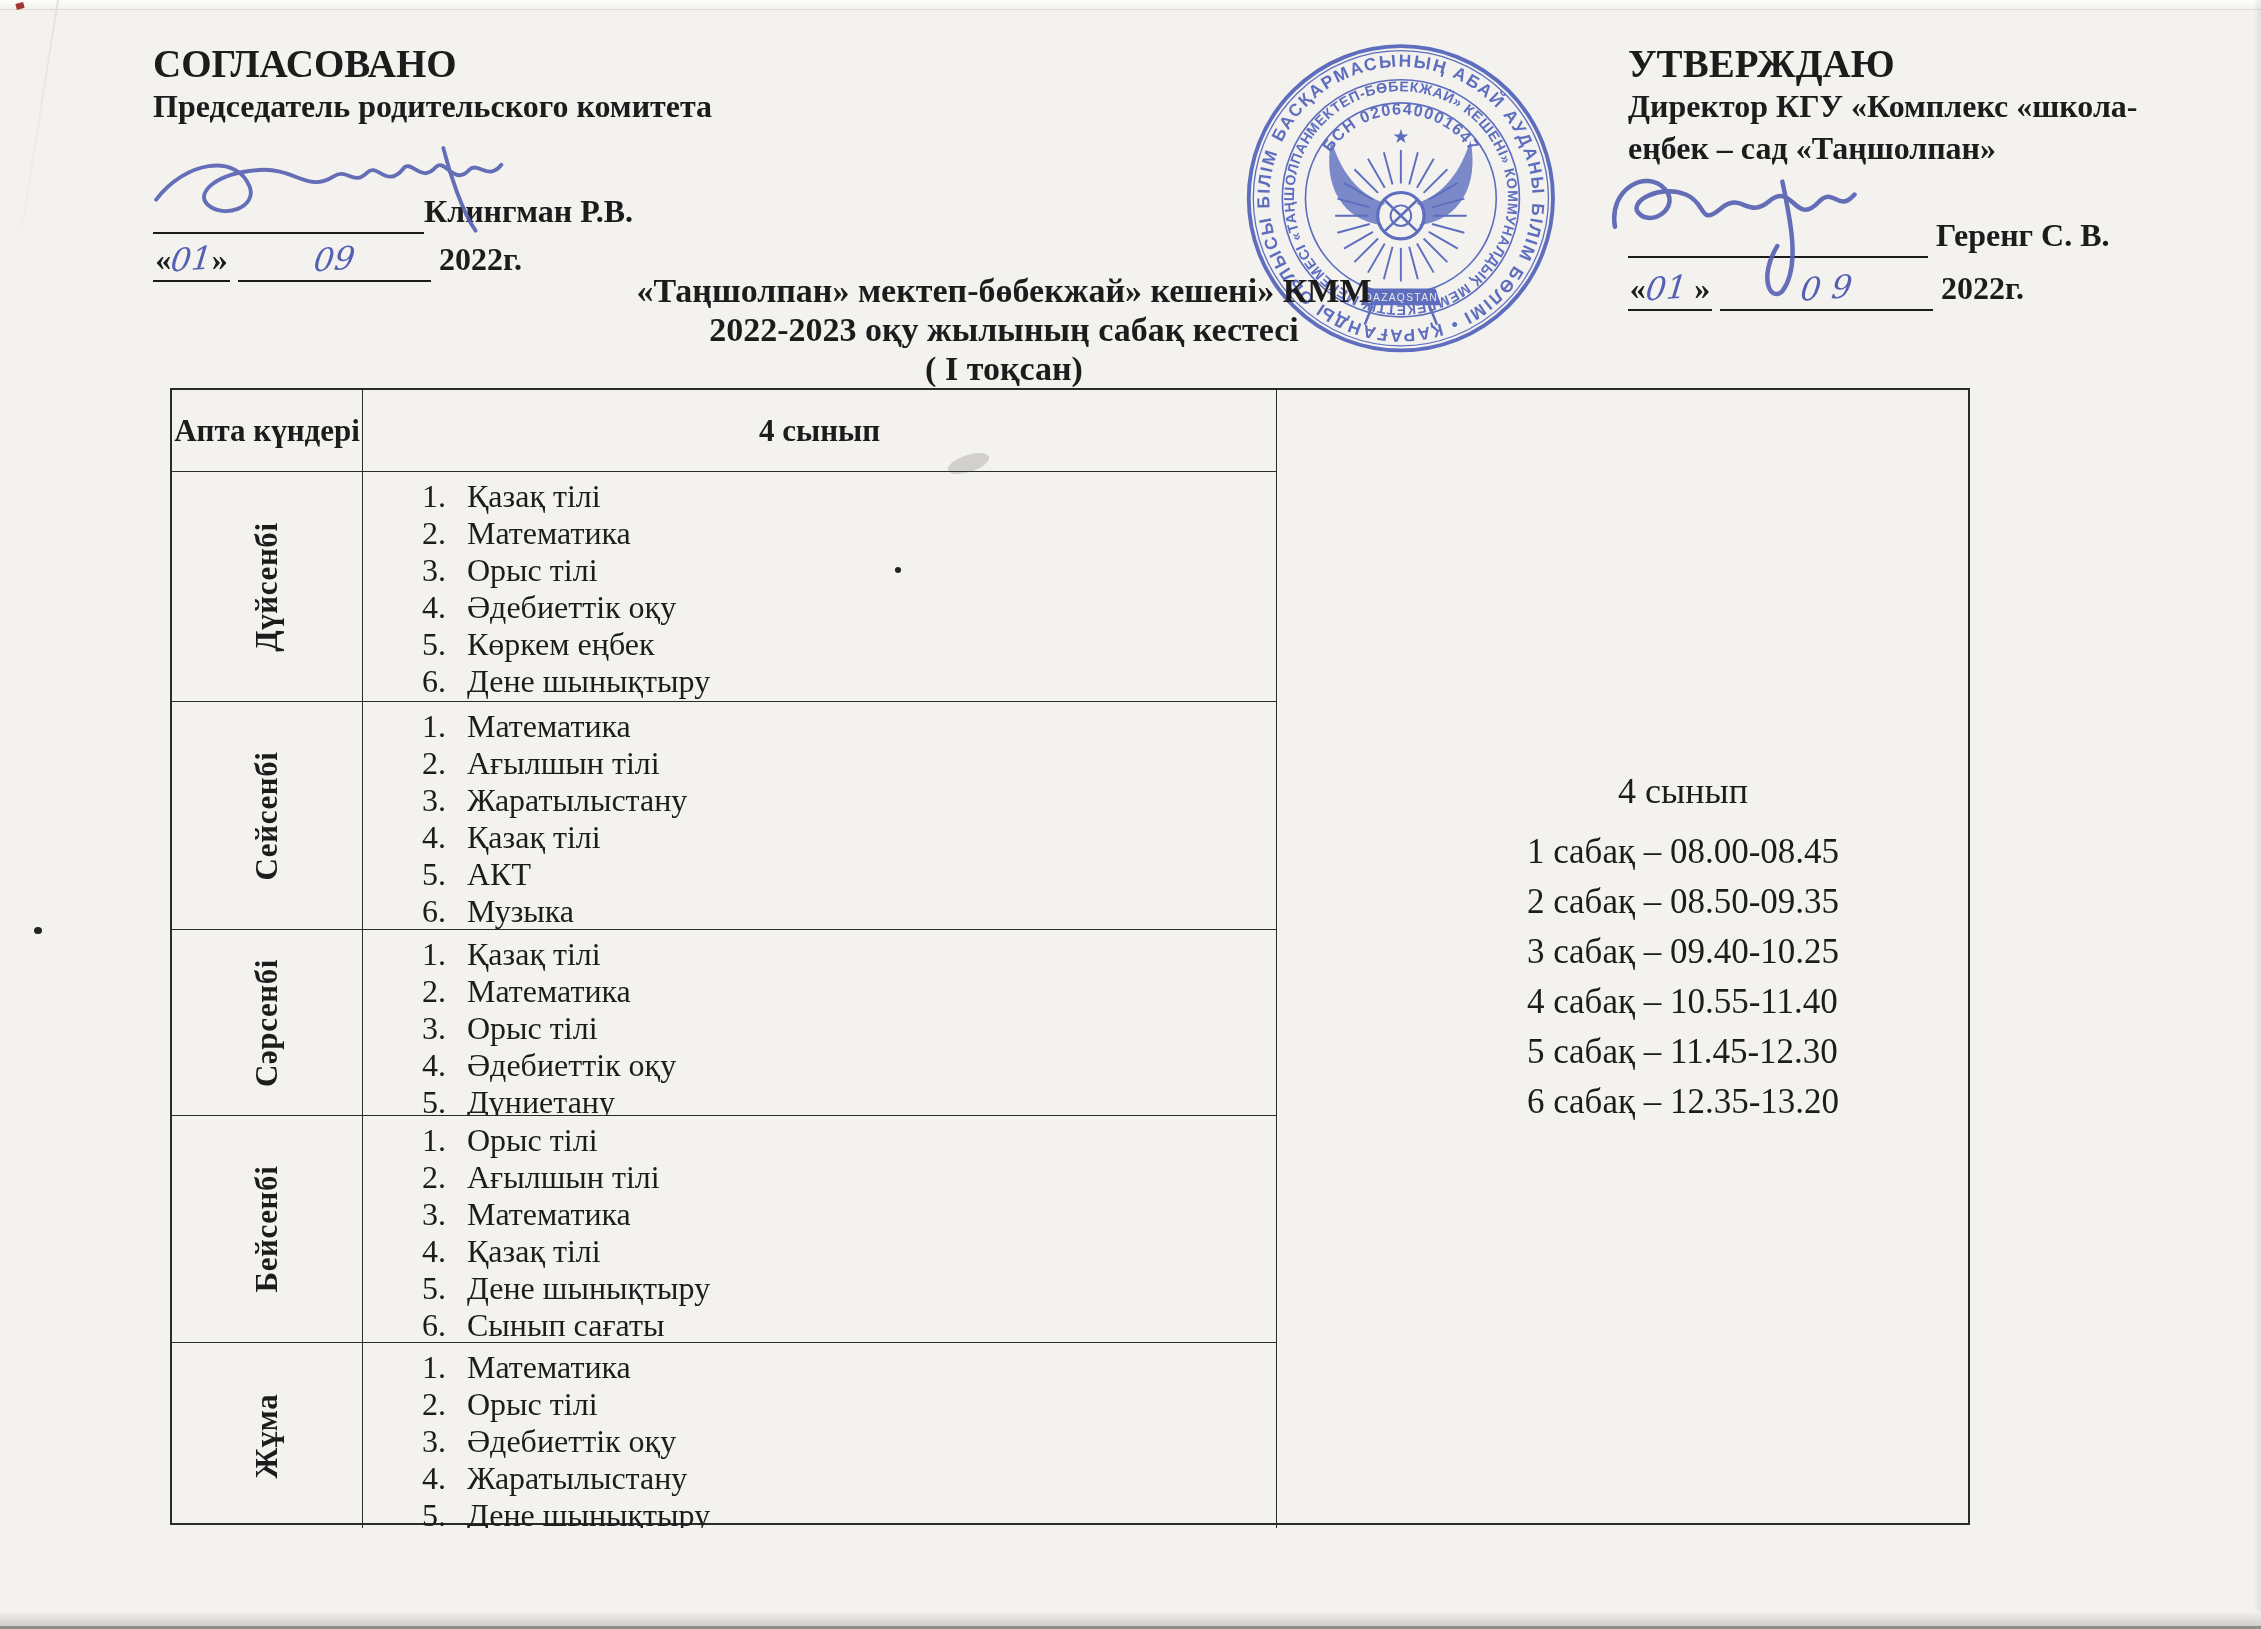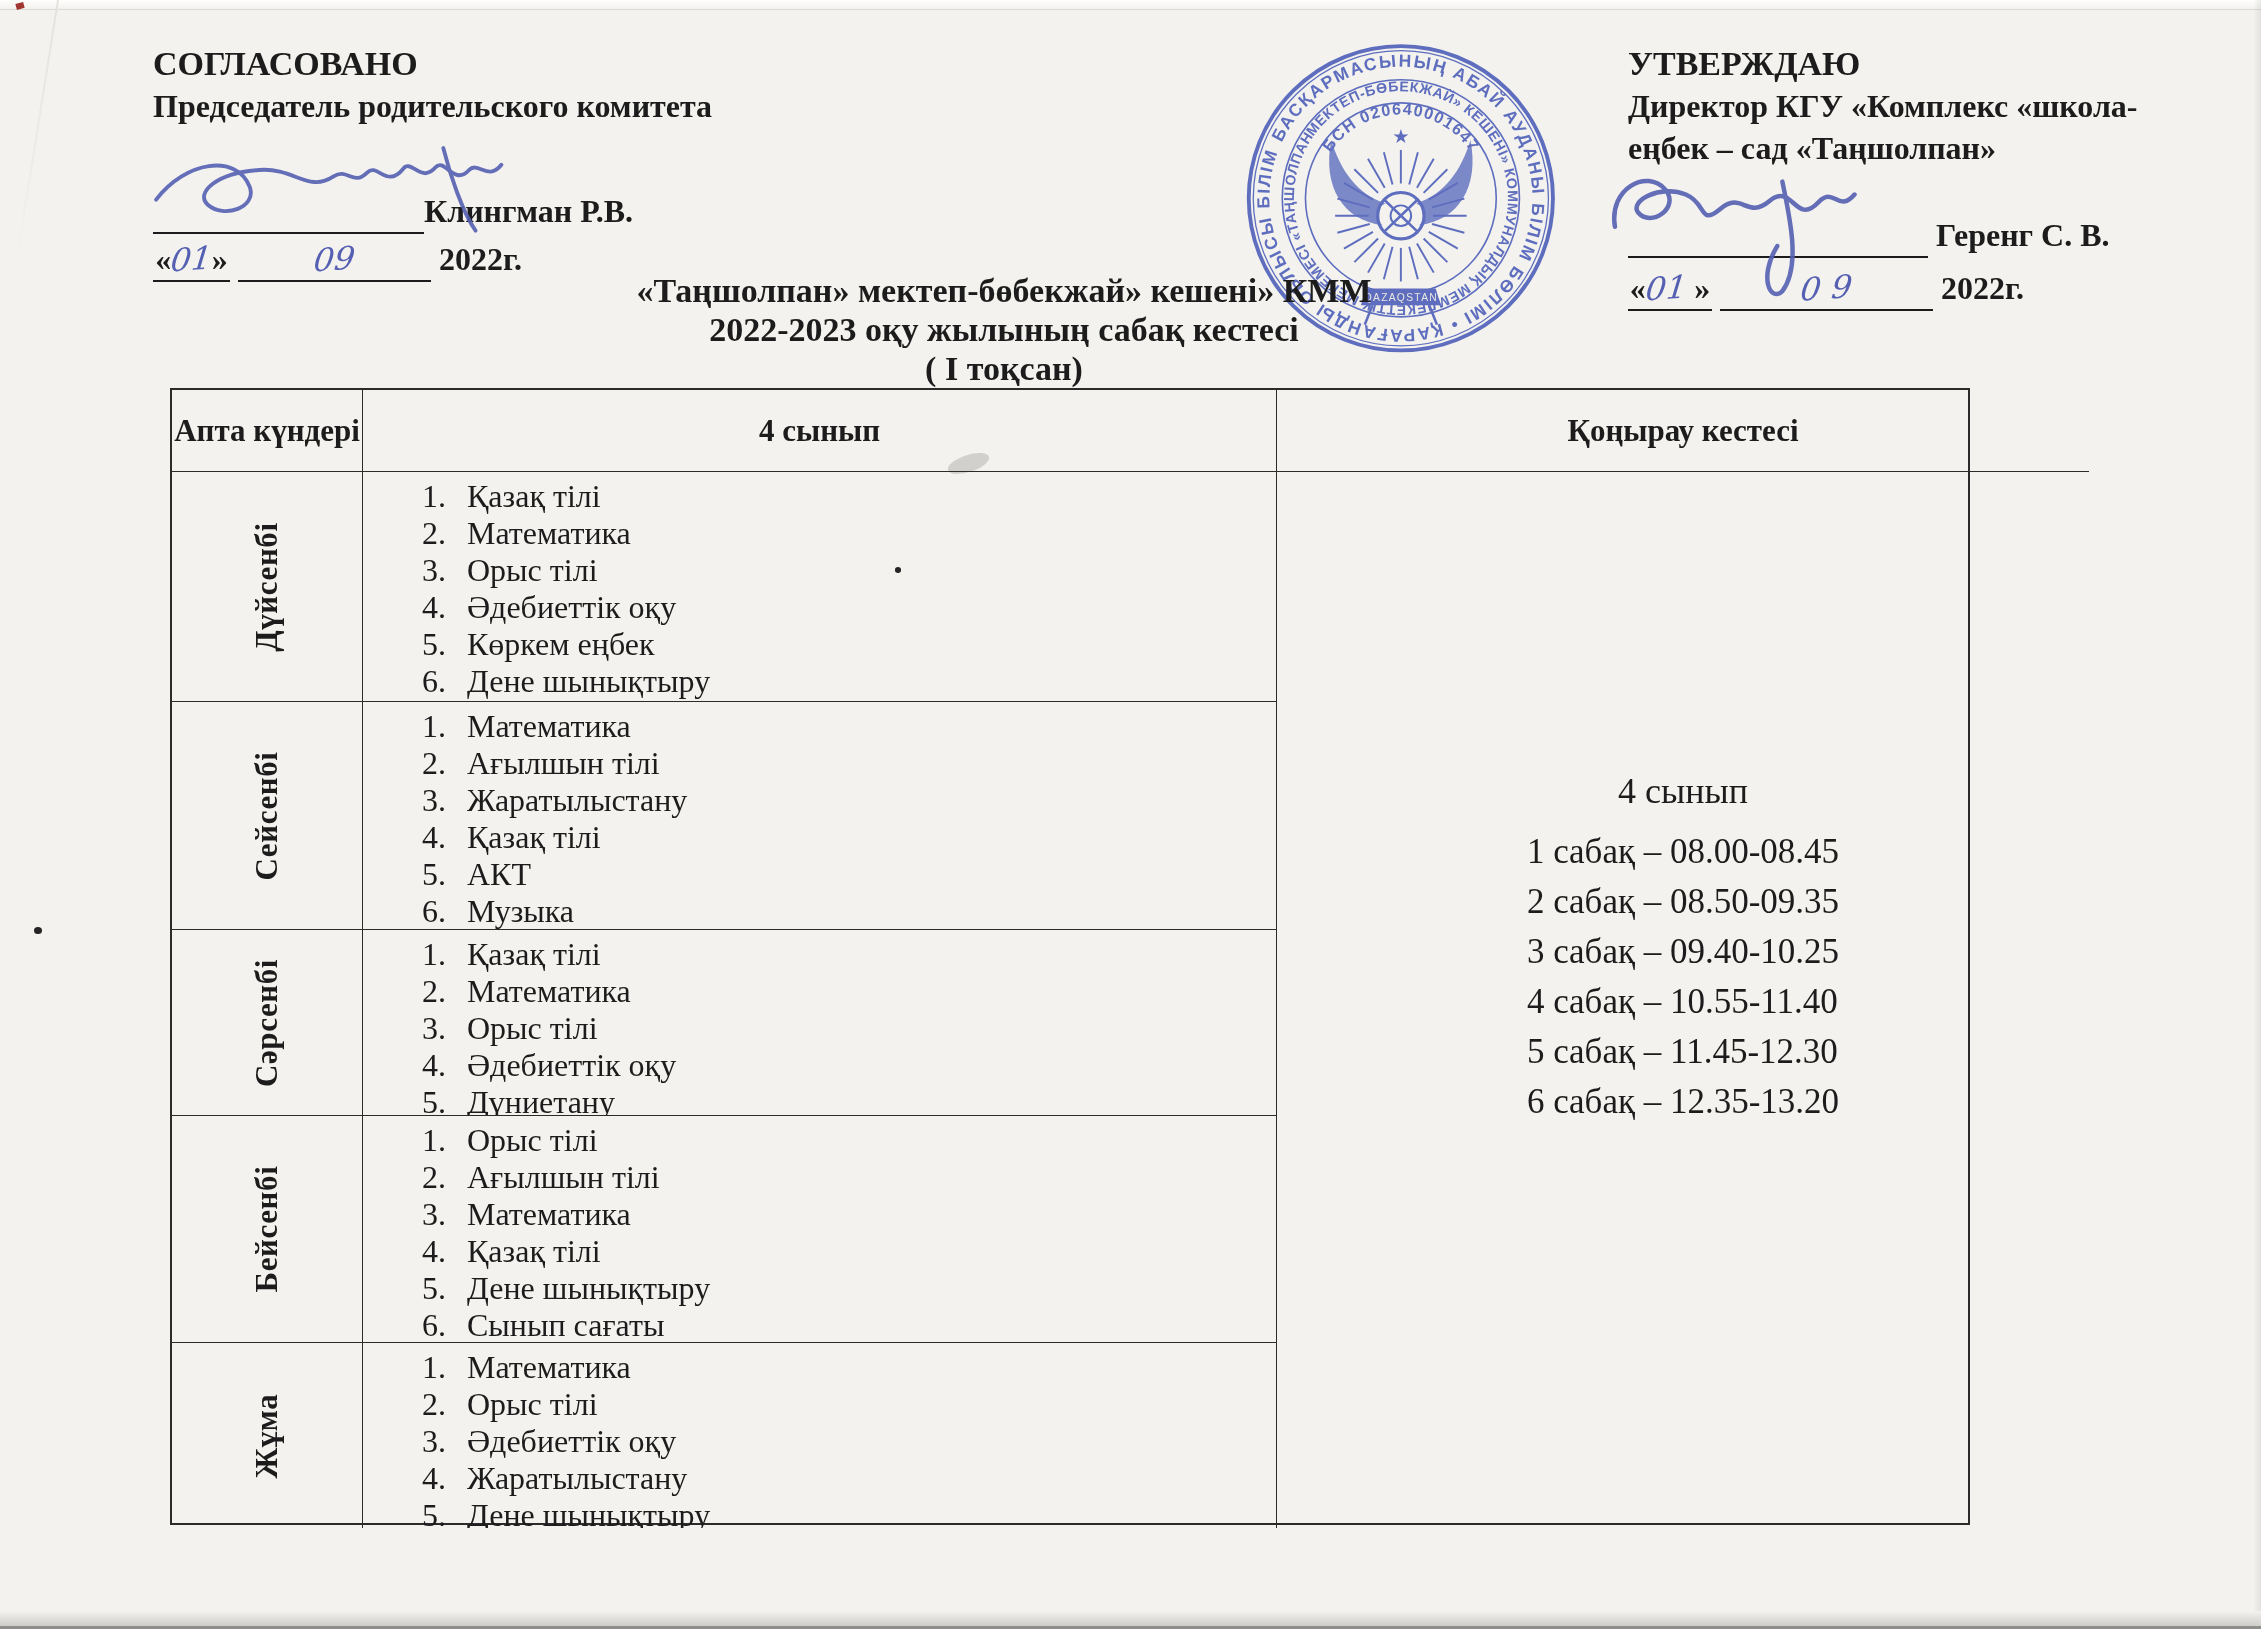--- a/index.html
+++ b/index.html
@@ -23,21 +23,21 @@
   .dot{position:absolute;border-radius:50%;background:#242424;}
   .dot-a{left:895px;top:567px;width:6.4px;height:5.8px;}
   .dot-b{left:34px;top:927px;width:7.7px;height:7px;}
   .smudge{position:absolute;left:947px;top:455px;width:43px;height:17px;border-radius:50%;
     background:#b6b4b0;opacity:.55;transform:rotate(-18deg);}
 
   
   .approve{position:absolute;font-weight:bold;font-size:32px;line-height:42px;}
   .approve-left{left:153px;top:43px;width:645px;}
   .approve-right{left:1628px;top:43px;width:645px;}
-  .approve .block-title{font-size:34px;}
+  .approve .block-title{font-size:39px;}
   .sig-row{position:relative;margin-top:63px;white-space:nowrap;}
   .sig-row .line{display:inline-block;border-bottom:2.6px solid #1c1c1c;}
   .sig-svg{position:absolute;pointer-events:none;}
   .date-row{margin-top:3.9px;white-space:nowrap;font-weight:bold;}
   .hand{font-family:"DejaVu Serif",serif;font-style:italic;color:#5560b2;font-weight:normal;
     display:inline-block;transform:skewX(-10deg) rotate(-4deg);}
   .u{display:inline-block;border-bottom:2.6px solid #1c1c1c;text-align:center;}
 
   
   .doc-title{position:absolute;left:488px;top:271px;width:1032px;text-align:center;
@@ -176,21 +176,20 @@
 
 <div class="doc-title">
   <div>«Таңшолпан» мектеп-бөбекжай» кешені» КММ</div>
   <div>2022-2023 оқу жылының сабақ кестесі</div>
   <div>( І тоқсан)</div>
 </div>
 
 <div class="sched-table">
   <div class="cell hcell">Апта күндері</div>
   <div class="cell hcell">4 сынып</div>
-  <div class="cell hcell no-r">Қоңырау кестесі</div>
 
   <div class="cell day-cell" style="grid-row:2">
       <span>Дүйсенбі</span>
     </div>
   <div class="cell lessons-cell" style="grid-row:2">
       <ol class="lessons">
         <li>Қазақ тілі</li>
         <li>Математика</li>
         <li>Орыс тілі</li>
         <li>Әдебиеттік оқу</li>

